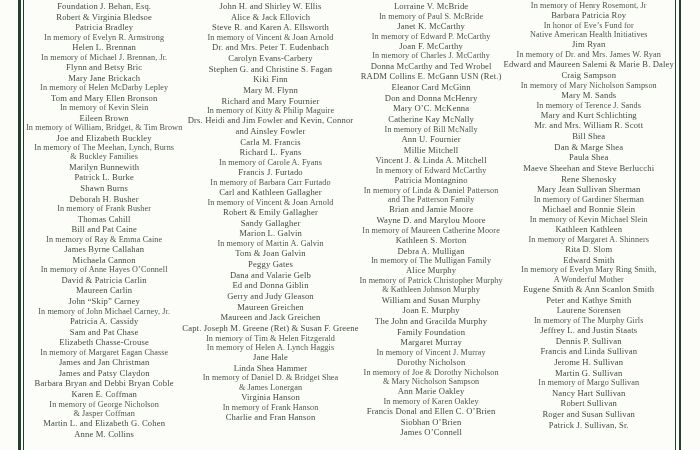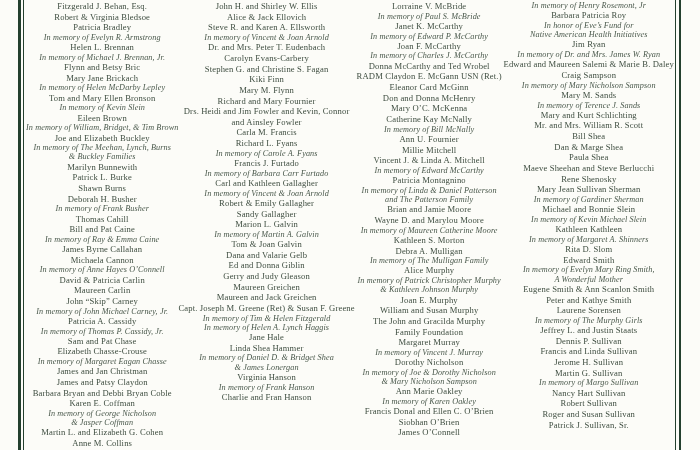--- a/index.html
+++ b/index.html
@@ -20,32 +20,32 @@
     position:absolute;left:26px;top:1px;width:648px;height:449px;
     display:grid;grid-template-columns:repeat(4,1fr);
   }
   .col{overflow:visible;text-align:center;}
   .col div{white-space:nowrap;}
   .n{
     font-size:8.6px;line-height:10.65px;color:var(--name);letter-spacing:.15px;
   }
   .m{
     font-size:8.2px;line-height:9.25px;color:var(--memo);
-    font-style:italic;letter-spacing:.1px;
+    letter-spacing:.1px;
   }
 </style>
 </head>
 <body>
 
 <div class="page">
   <div class="rule l-thick"></div>
   <div class="rule l-thin"></div>
   <div class="cols">
       <div class="col">
-        <div class="n">Fitzgerald J. Behan, Esq.</div>
+        <div class="n">Foundation J. Behan, Esq.</div>
         <div class="n">Robert &amp; Virginia Bledsoe</div>
         <div class="n">Patricia Bradley</div>
         <div class="m">In memory of Evelyn R. Armstrong</div>
         <div class="n">Helen L. Brennan</div>
         <div class="m">In memory of Michael J. Brennan, Jr.</div>
         <div class="n">Flynn and Betsy Bric</div>
         <div class="n">Mary Jane Brickach</div>
         <div class="m">In memory of Helen McDarby Lepley</div>
         <div class="n">Tom and Mary Ellen Bronson</div>
         <div class="m">In memory of Kevin Slein</div>
@@ -63,21 +63,20 @@
         <div class="n">Bill and Pat Caine</div>
         <div class="m">In memory of Ray &amp; Emma Caine</div>
         <div class="n">James Byrne Callahan</div>
         <div class="n">Michaela Cannon</div>
         <div class="m">In memory of Anne Hayes O’Connell</div>
         <div class="n">David &amp; Patricia Carlin</div>
         <div class="n">Maureen Carlin</div>
         <div class="n">John “Skip” Carney</div>
         <div class="m">In memory of John Michael Carney, Jr.</div>
         <div class="n">Patricia A. Cassidy</div>
-        <div class="m">In memory of Thomas P. Cassidy, Jr.</div>
         <div class="n">Sam and Pat Chase</div>
         <div class="n">Elizabeth Chasse-Crouse</div>
         <div class="m">In memory of Margaret Eagan Chasse</div>
         <div class="n">James and Jan Christman</div>
         <div class="n">James and Patsy Claydon</div>
         <div class="n">Barbara Bryan and Debbi Bryan Coble</div>
         <div class="n">Karen E. Coffman</div>
         <div class="m">In memory of George Nicholson</div>
         <div class="m">&amp; Jasper Coffman</div>
         <div class="n">Martin L. and Elizabeth G. Cohen</div>
@@ -87,34 +86,36 @@
         <div class="n">John H. and Shirley W. Ellis</div>
         <div class="n">Alice &amp; Jack Ellovich</div>
         <div class="n">Steve R. and Karen A. Ellsworth</div>
         <div class="m">In memory of Vincent &amp; Joan Arnold</div>
         <div class="n">Dr. and Mrs. Peter T. Eudenbach</div>
         <div class="n">Carolyn Evans-Carbery</div>
         <div class="n">Stephen G. and Christine S. Fagan</div>
         <div class="n">Kiki Finn</div>
         <div class="n">Mary M. Flynn</div>
         <div class="n">Richard and Mary Fournier</div>
+        <div class="m">In memory of Kitty &amp; Philip Maguire</div>
         <div class="n">Drs. Heidi and Jim Fowler and Kevin, Connor</div>
         <div class="n">and Ainsley Fowler</div>
         <div class="n">Carla M. Francis</div>
         <div class="n">Richard L. Fyans</div>
         <div class="m">In memory of Carole A. Fyans</div>
         <div class="n">Francis J. Furtado</div>
         <div class="m">In memory of Barbara Carr Furtado</div>
         <div class="n">Carl and Kathleen Gallagher</div>
         <div class="m">In memory of Vincent &amp; Joan Arnold</div>
         <div class="n">Robert &amp; Emily Gallagher</div>
         <div class="n">Sandy Gallagher</div>
         <div class="n">Marion L. Galvin</div>
         <div class="m">In memory of Martin A. Galvin</div>
         <div class="n">Tom &amp; Joan Galvin</div>
+        <div class="n">Peggy Gates</div>
         <div class="n">Dana and Valarie Gelb</div>
         <div class="n">Ed and Donna Giblin</div>
         <div class="n">Gerry and Judy Gleason</div>
         <div class="n">Maureen Greichen</div>
         <div class="n">Maureen and Jack Greichen</div>
         <div class="n">Capt. Joseph M. Greene (Ret) &amp; Susan F. Greene</div>
         <div class="m">In memory of Tim &amp; Helen Fitzgerald</div>
         <div class="m">In memory of Helen A. Lynch Haggis</div>
         <div class="n">Jane Hale</div>
         <div class="n">Linda Shea Hammer</div>
@@ -125,21 +126,21 @@
         <div class="n">Charlie and Fran Hanson</div>
       </div>
       <div class="col">
         <div class="n">Lorraine V. McBride</div>
         <div class="m">In memory of Paul S. McBride</div>
         <div class="n">Janet K. McCarthy</div>
         <div class="m">In memory of Edward P. McCarthy</div>
         <div class="n">Joan F. McCarthy</div>
         <div class="m">In memory of Charles J. McCarthy</div>
         <div class="n">Donna McCarthy and Ted Wrobel</div>
-        <div class="n">RADM Claydon E. McGann USN (Ret.)</div>
+        <div class="n">RADM Collins E. McGann USN (Ret.)</div>
         <div class="n">Eleanor Card McGinn</div>
         <div class="n">Don and Donna McHenry</div>
         <div class="n">Mary O’C. McKenna</div>
         <div class="n">Catherine Kay McNally</div>
         <div class="m">In memory of Bill McNally</div>
         <div class="n">Ann U. Fournier</div>
         <div class="n">Millie Mitchell</div>
         <div class="n">Vincent J. &amp; Linda A. Mitchell</div>
         <div class="m">In memory of Edward McCarthy</div>
         <div class="n">Patricia Montagnino</div>
@@ -147,22 +148,22 @@
         <div class="m">and The Patterson Family</div>
         <div class="n">Brian and Jamie Moore</div>
         <div class="n">Wayne D. and Marylou Moore</div>
         <div class="m">In memory of Maureen Catherine Moore</div>
         <div class="n">Kathleen S. Morton</div>
         <div class="n">Debra A. Mulligan</div>
         <div class="m">In memory of The Mulligan Family</div>
         <div class="n">Alice Murphy</div>
         <div class="m">In memory of Patrick Christopher Murphy</div>
         <div class="m">&amp; Kathleen Johnson Murphy</div>
+        <div class="n">William and Susan Murphy</div>
         <div class="n">Joan E. Murphy</div>
-        <div class="n">William and Susan Murphy</div>
         <div class="n">The John and Gracilda Murphy</div>
         <div class="n">Family Foundation</div>
         <div class="n">Margaret Murray</div>
         <div class="m">In memory of Vincent J. Murray</div>
         <div class="n">Dorothy Nicholson</div>
         <div class="m">In memory of Joe &amp; Dorothy Nicholson</div>
         <div class="m">&amp; Mary Nicholson Sampson</div>
         <div class="n">Ann Marie Oakley</div>
         <div class="m">In memory of Karen Oakley</div>
         <div class="n">Francis Donal and Ellen C. O’Brien</div>

